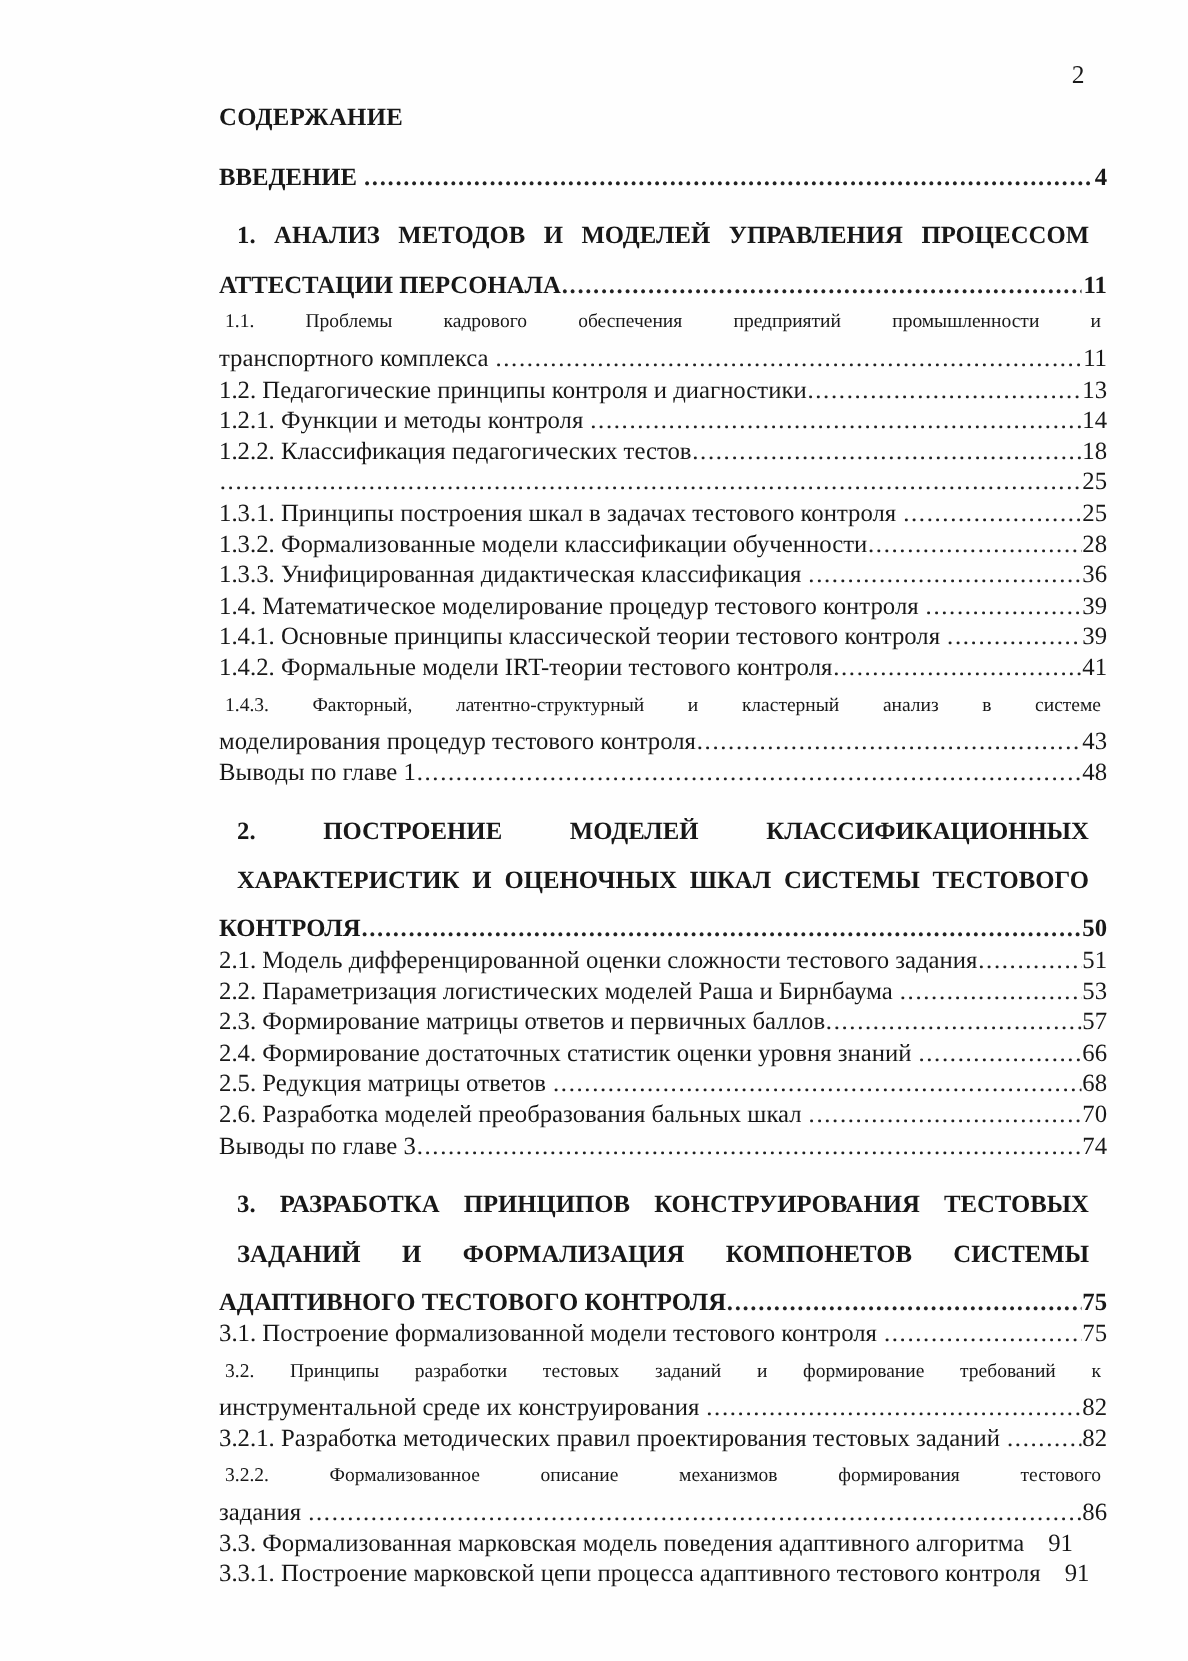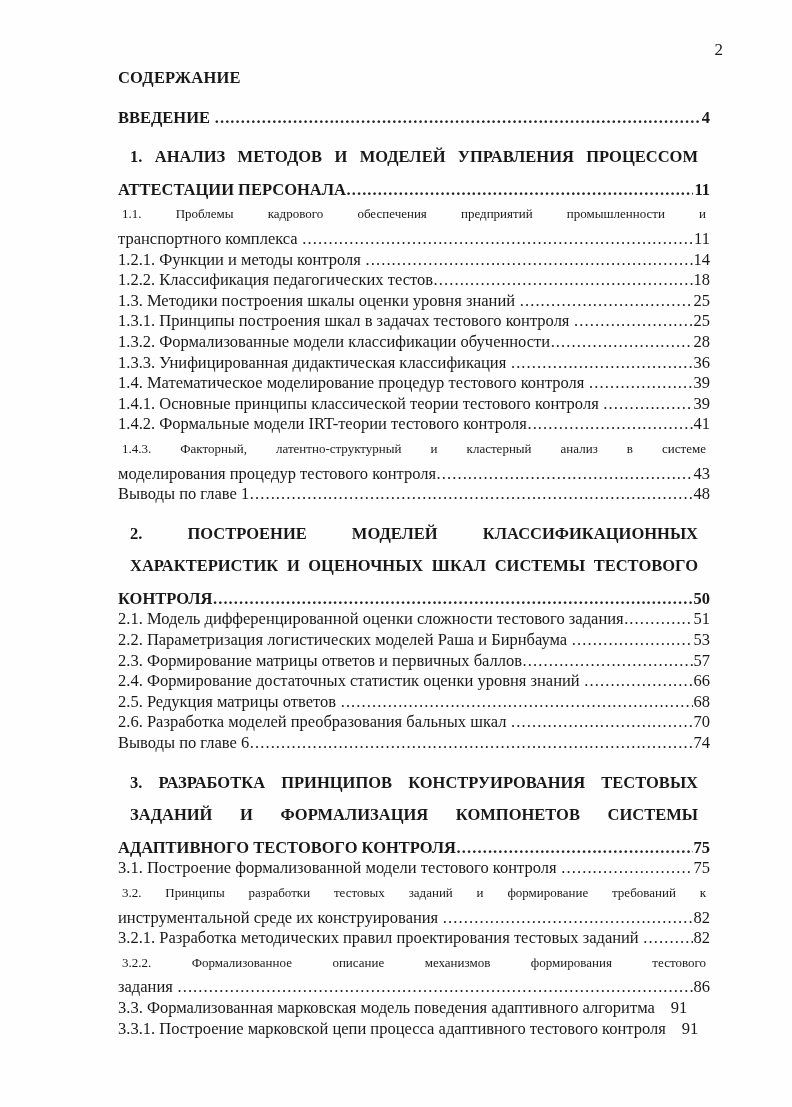--- a/index.html
+++ b/index.html
@@ -32,21 +32,21 @@
     width: 723px;
     text-align: right;
     font-size: 17px;
     line-height: 20px;
     color: #1a1a1a;
   }
 
   
   .content {
     position: absolute;
-    left: 118px;
+    left: 146px;
     top: 68px;
     width: 592px;
   }
 
   
   .gap-before { margin-top: 19px; }
 
   
   .row {
     display: flex;
@@ -131,31 +131,35 @@
             <span class="dots"></span>
             <span class="pg">11</span>
           </div>
           <div class="wrap-first">1.1. Проблемы кадрового обеспечения предприятий промышленности и</div>
           <div class="row">
             <span class="label">транспортного комплекса </span>
             <span class="dots"></span>
             <span class="pg">11</span>
           </div>
           <div class="row">
+            <span class="label">1.2. Педагогические принципы контроля и диагностики</span>
+            <span class="dots"></span>
+            <span class="pg">13</span>
+          </div>
+          <div class="row">
             <span class="label">1.2.1. Функции и методы контроля </span>
             <span class="dots"></span>
             <span class="pg">14</span>
           </div>
           <div class="row">
             <span class="label">1.2.2. Классификация педагогических тестов</span>
             <span class="dots"></span>
             <span class="pg">18</span>
           </div>
           <div class="row">
-            <span class="label">1.3. Методики построения шкалы оценки уровня знаний </span>
             <span class="dots"></span>
             <span class="pg">25</span>
           </div>
           <div class="row">
             <span class="label">1.3.1. Принципы построения шкал в задачах тестового контроля </span>
             <span class="dots"></span>
             <span class="pg">25</span>
           </div>
           <div class="row">
             <span class="label">1.3.2. Формализованные модели классификации обученности</span>
@@ -226,21 +230,21 @@
             <span class="label">2.5. Редукция матрицы ответов </span>
             <span class="dots"></span>
             <span class="pg">68</span>
           </div>
           <div class="row">
             <span class="label">2.6. Разработка моделей преобразования бальных шкал </span>
             <span class="dots"></span>
             <span class="pg">70</span>
           </div>
           <div class="row">
-            <span class="label">Выводы по главе 6</span>
+            <span class="label">Выводы по главе 3</span>
             <span class="dots"></span>
             <span class="pg">74</span>
           </div>
         </div>
         <div class="gap-before">
           <div class="head-just">3. РАЗРАБОТКА ПРИНЦИПОВ КОНСТРУИРОВАНИЯ ТЕСТОВЫХ</div>
           <div class="head-just">ЗАДАНИЙ И ФОРМАЛИЗАЦИЯ КОМПОНЕТОВ СИСТЕМЫ</div>
           <div class="row head">
             <span class="label">АДАПТИВНОГО ТЕСТОВОГО КОНТРОЛЯ</span>
             <span class="dots"></span>

